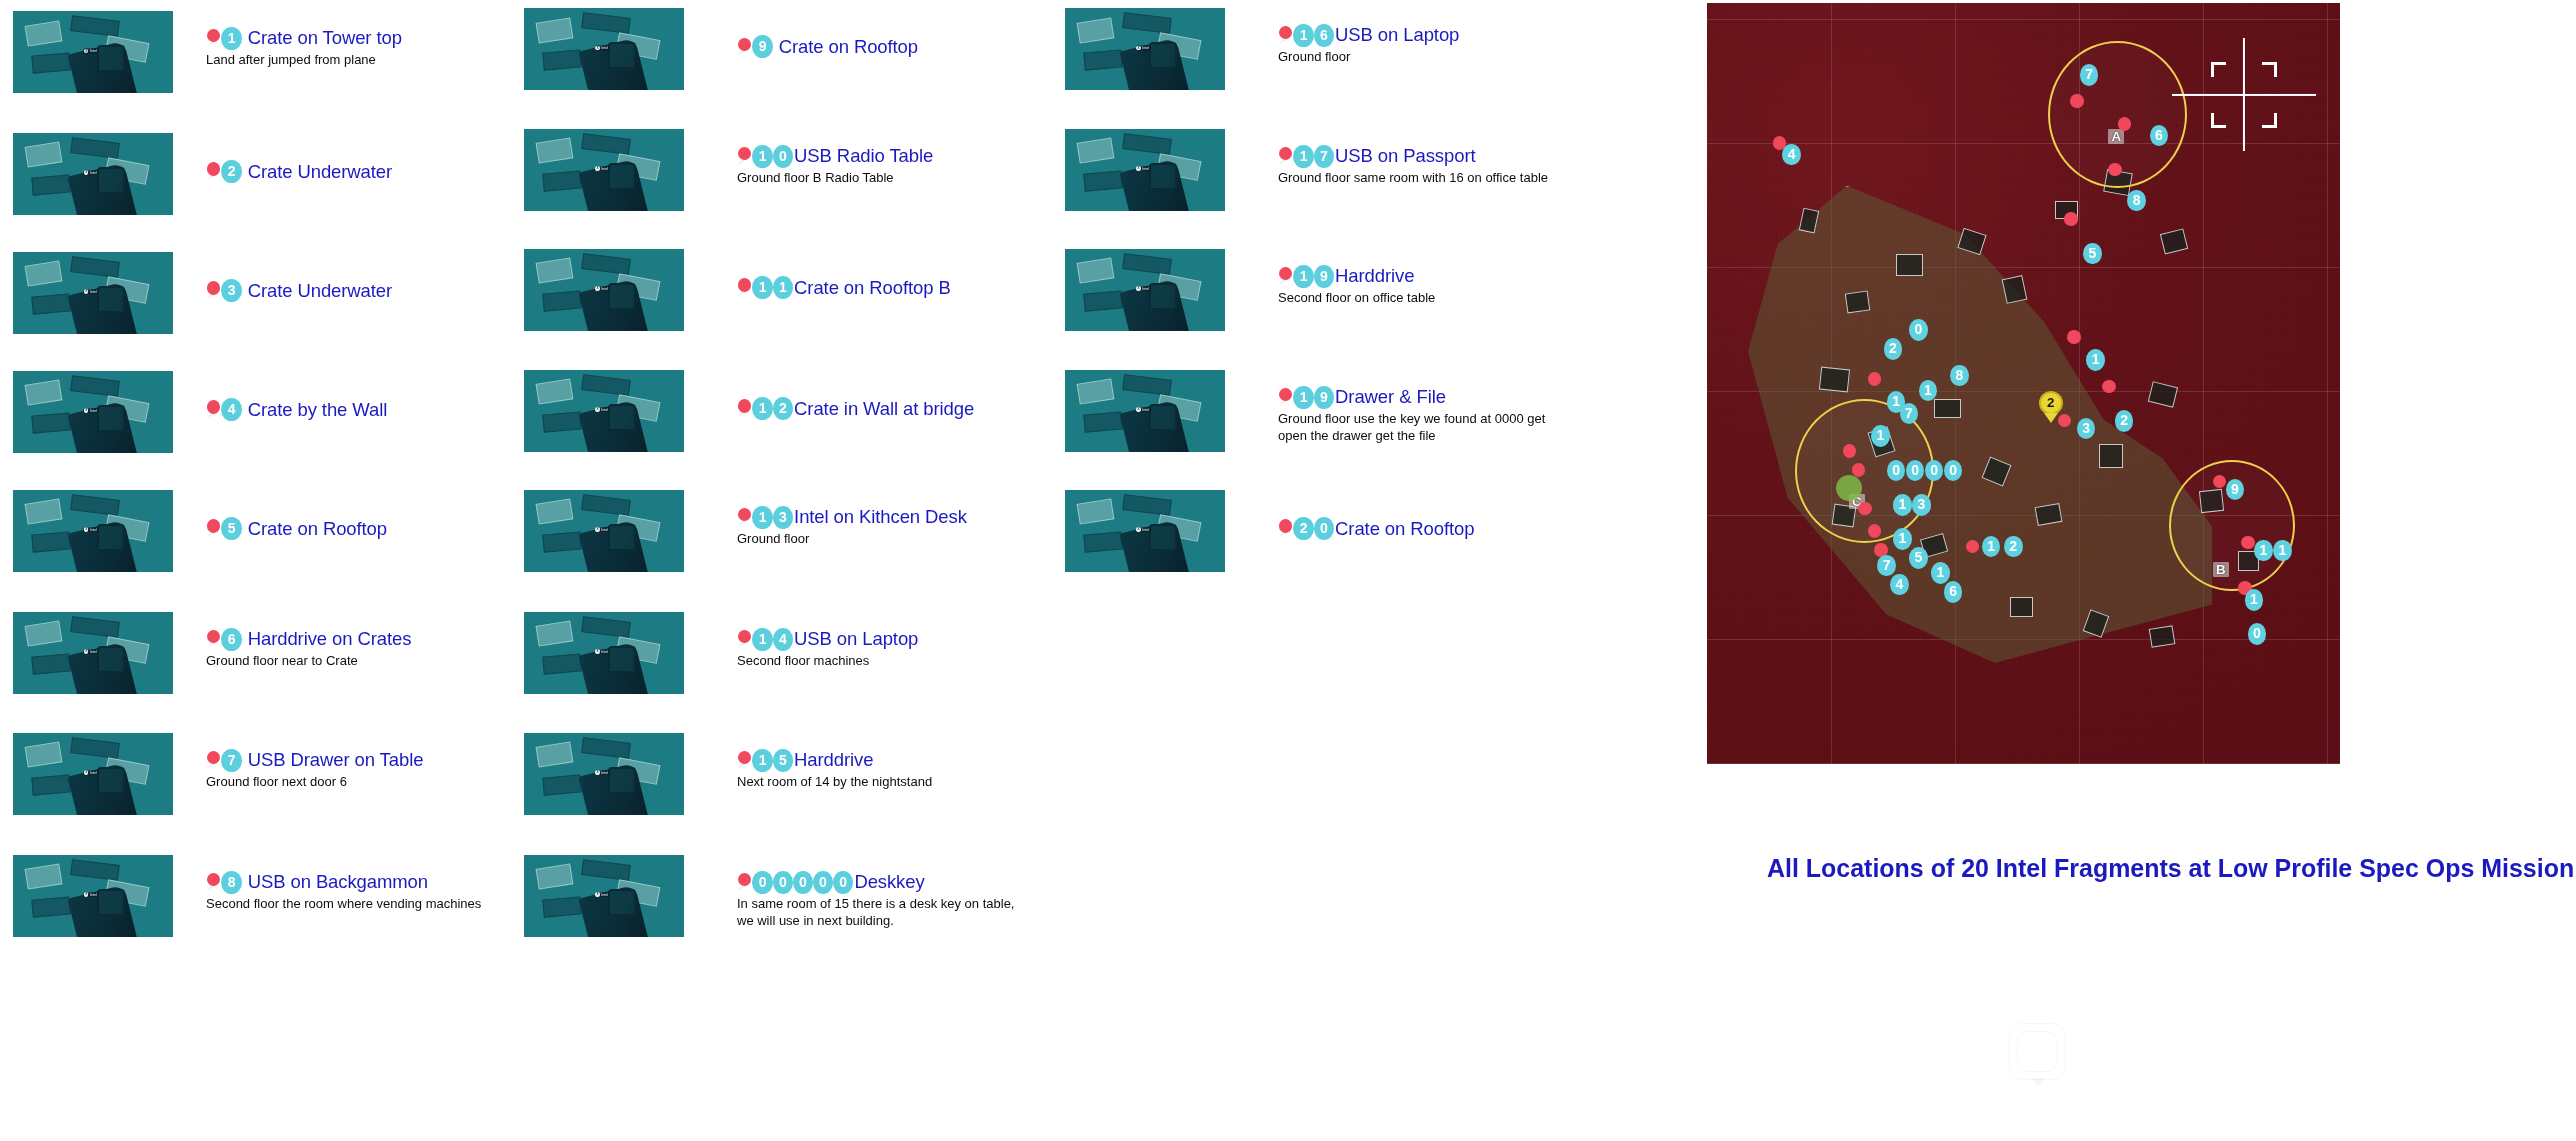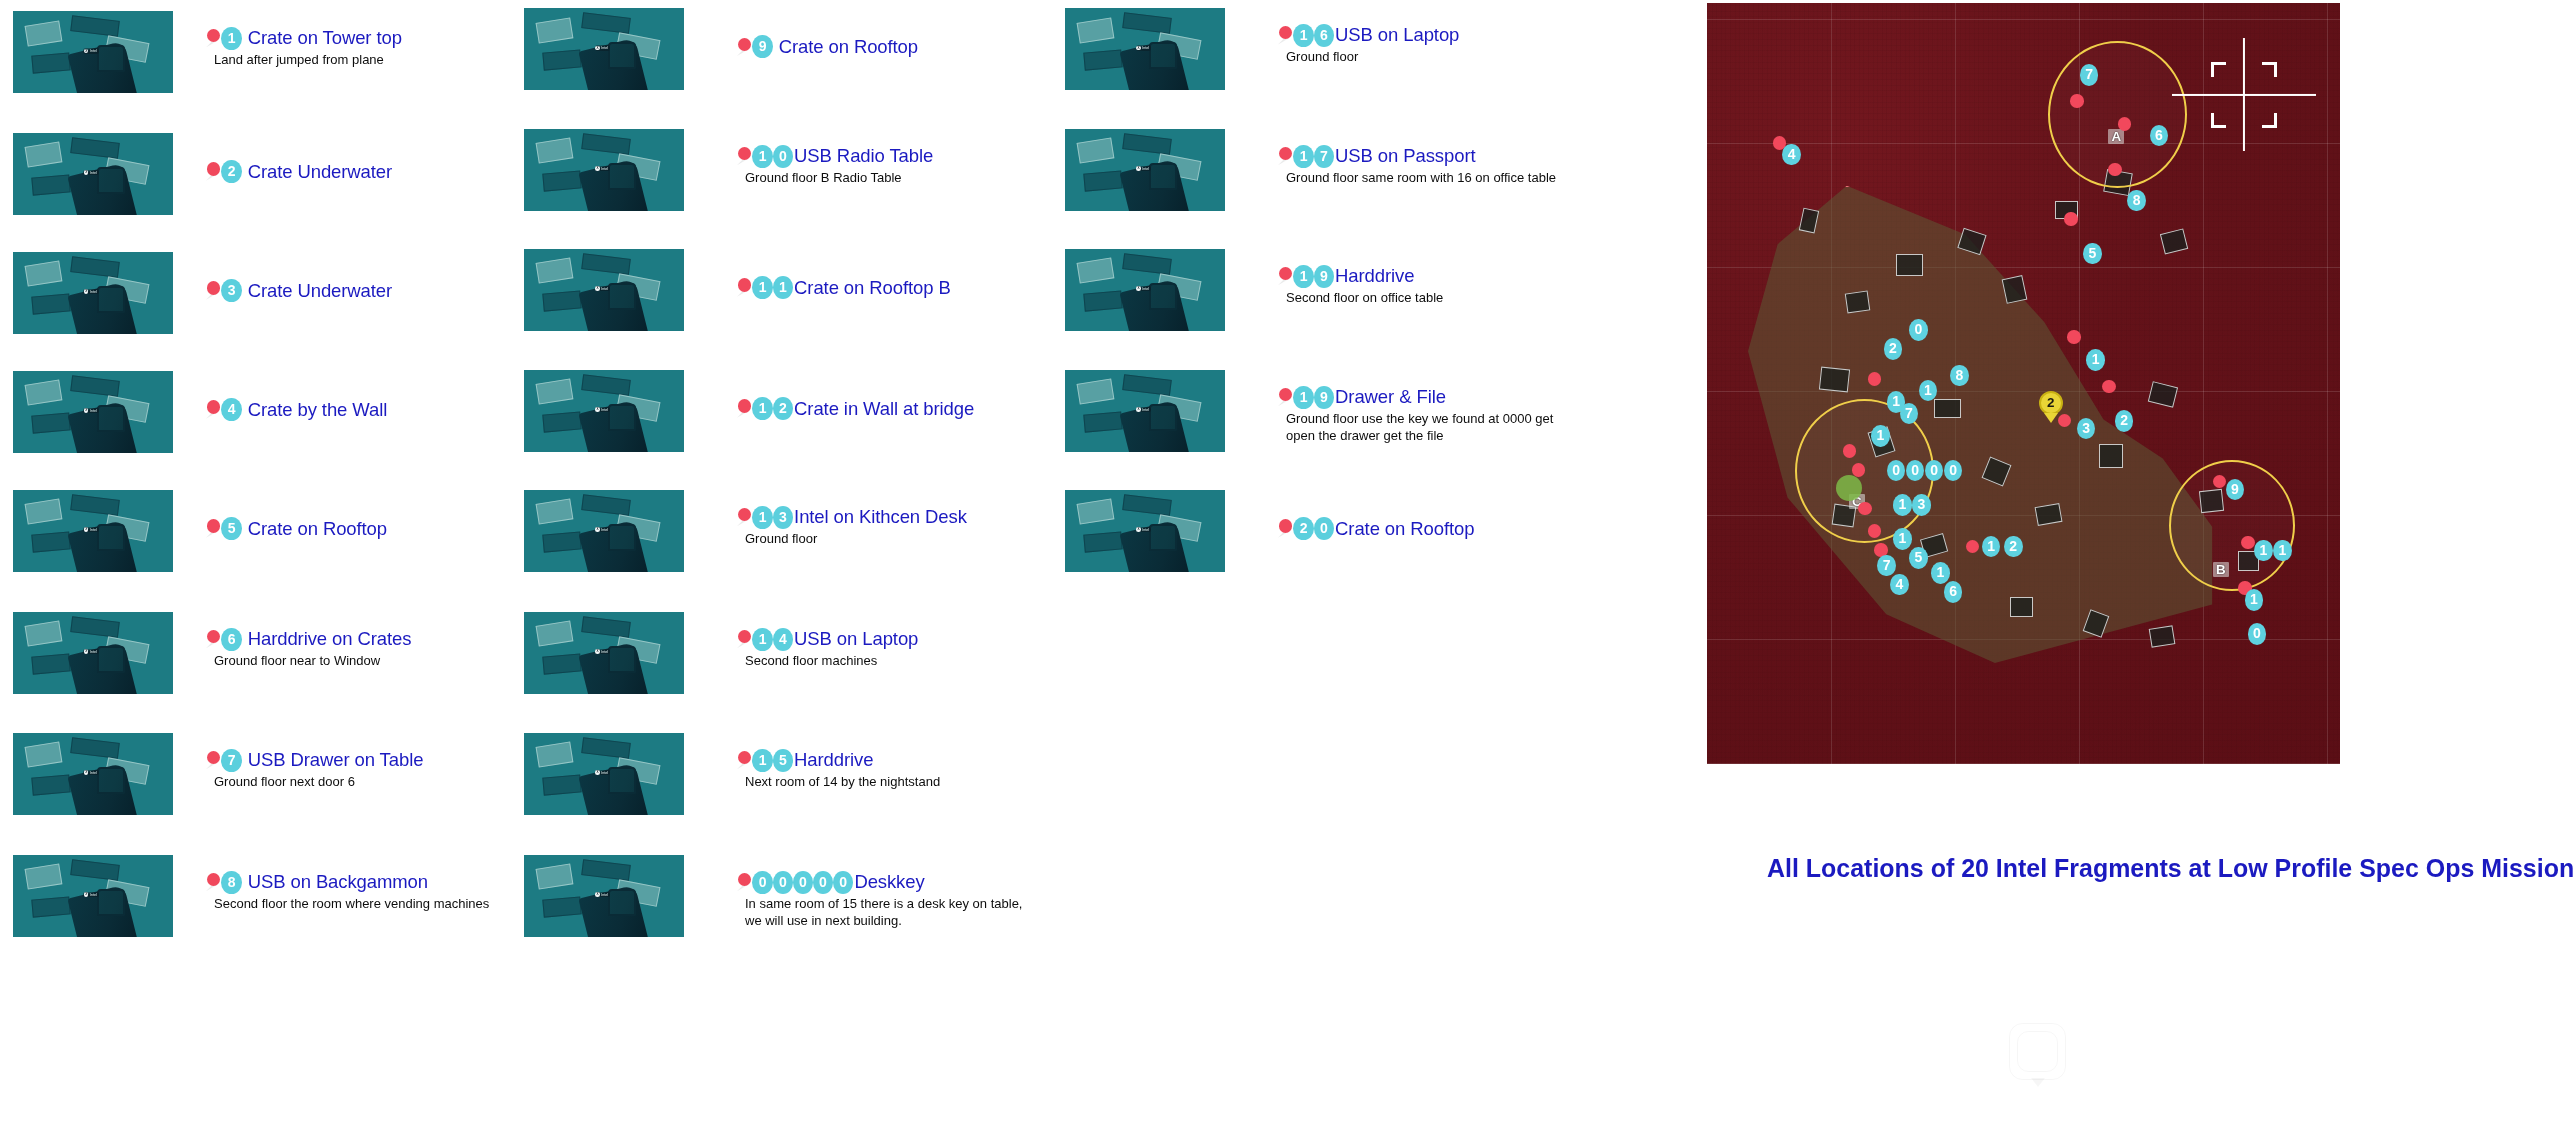--- a/index.html
+++ b/index.html
@@ -115,21 +115,21 @@
     flex:0 0 auto; letter-spacing:0;
   }
   .badge + .badge{ margin-left:-0.5px; }
   .title-txt{
     color:#1b1ac0; font-size:18.5px; font-weight:400;
     margin-left:5.7px; letter-spacing:-0.1px;
   }
   .badge.tight + .title-txt{ margin-left:1px; }
   .sub{
     color:#0d0d0d; font-size:13px; line-height:1.28;
-    margin-top:2.6px; max-width:289px; white-space:normal;margin-left:8px;
+    margin-top:2.6px; max-width:289px; white-space:normal;
   }
 
   
   .right{ position:absolute; left:1690px; top:0; width:886px; height:1141px; }
 
   .map{
     position:absolute; left:16.5px; top:3.1px;
     width:633px; height:761px;
     background:
       linear-gradient(0deg, rgba(120,18,26,.55), rgba(120,18,26,.55)),
@@ -367,21 +367,21 @@
         </div>
         <div class="cap" style="left: 206px; top: 15.5px;">
           <div class="cap-row">
             <span class="pin">
               <span class="tail"></span>
               <span class="head"></span>
             </span>
             <span class="badge">6</span>
             <span class="title-txt">Harddrive on Crates</span>
           </div>
-          <div class="sub">Ground floor near to Window</div>
+          <div class="sub">Ground floor near to Crate</div>
         </div>
       </div>
       <div class="entry" style="top: 733px;">
         <div class="thumb">
           <div class="shot sh-g">
             <span class="obj" style="left:8%;top:14%;width:22%;height:26%;transform:rotate(-9deg);"></span>
             <span class="obj dark" style="left:36%;top:8%;width:30%;height:20%;transform:rotate(7deg);"></span>
             <span class="obj" style="left:58%;top:34%;width:26%;height:24%;transform:rotate(11deg);"></span>
             <span class="obj dark" style="left:12%;top:52%;width:24%;height:22%;transform:rotate(-5deg);"></span>
             <span class="gun"></span>

